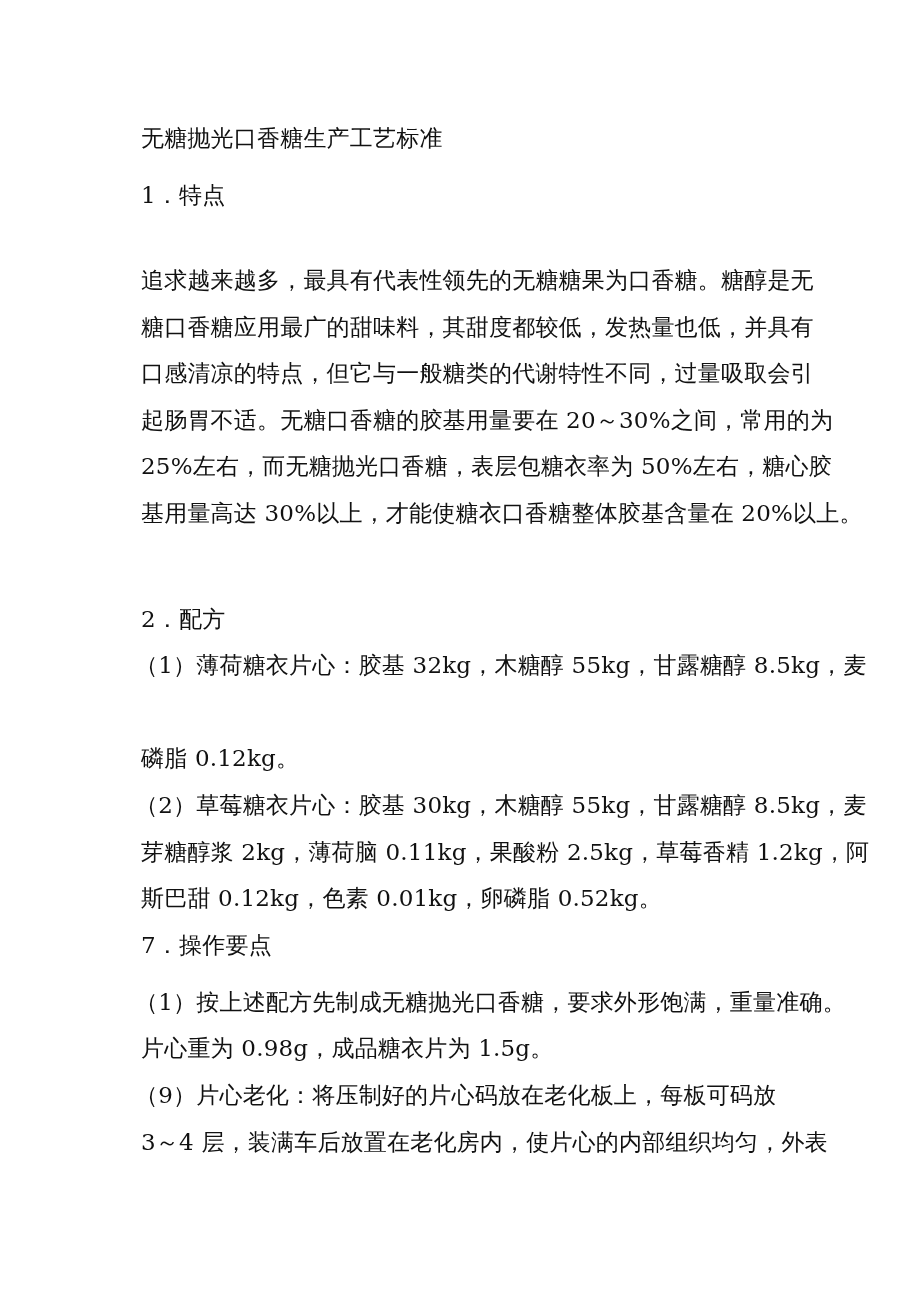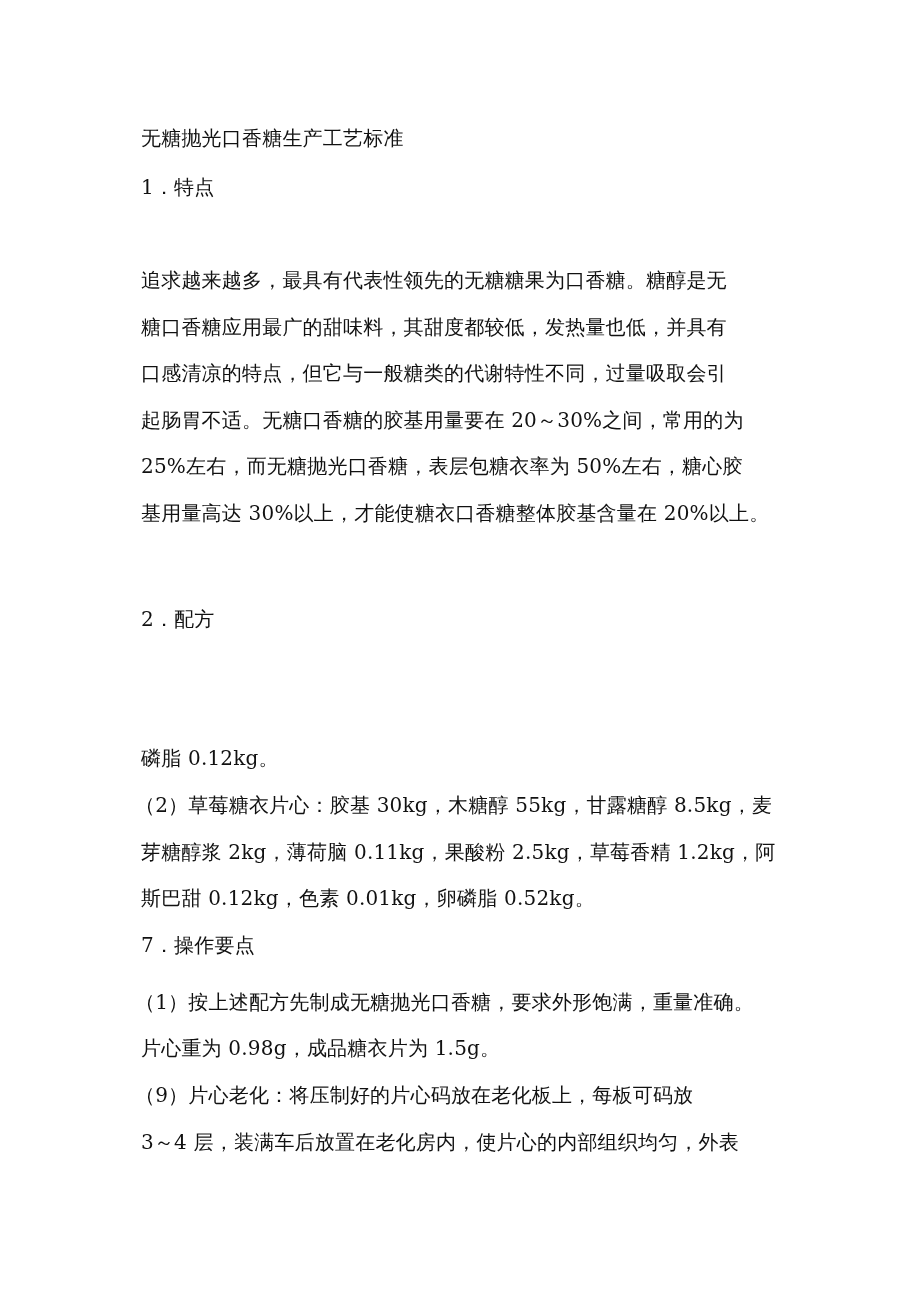--- a/index.html
+++ b/index.html
@@ -21,44 +21,45 @@
       top: 0;
       width: 920px;
       height: 1302px;
       background: #ffffff;
     }
     .line {
       position: absolute;
       left: 141px;
       height: 30px;
       line-height: 30px;
-      font-size: 20px;
+      font-size: 23px;
       white-space: nowrap;
       letter-spacing: 0.2px;
     }
     .line.indent-paren {
       left: 135px;
     }
   </style>
 </head>
 <body>
 
 <div class="page">
 
   <div class="line" style="top:123px">无糖抛光口香糖生产工艺标准</div>
 
-  <div class="line" style="top:172px">1．特点</div>
+  <div class="line" style="top:180px">1．特点</div>
   <div class="line" style="top:265px">追求越来越多，最具有代表性领先的无糖糖果为口香糖。糖醇是无</div>
   <div class="line" style="top:358px">口感清凉的特点，但它与一般糖类的代谢特性不同，过量吸取会引</div>
   <div class="line" style="top:312px">糖口香糖应用最广的甜味料，其甜度都较低，发热量也低，并具有</div>
   <div class="line" style="top:405px">起肠胃不适。无糖口香糖的胶基用量要在 20～30%之间，常用的为</div>
   <div class="line" style="top:451px">25%左右，而无糖抛光口香糖，表层包糖衣率为 50%左右，糖心胶</div>
   <div class="line" style="top:498px">基用量高达 30%以上，才能使糖衣口香糖整体胶基含量在 20%以上。</div>
 
   <div class="line" style="top:604px">2．配方</div>
+  <div class="line indent-paren" style="top:650px">（1）薄荷糖衣片心：胶基 32kg，木糖醇 55kg，甘露糖醇 8.5kg，麦</div>
   <div class="line" style="top:743px">磷脂 0.12kg。</div>
   <div class="line indent-paren" style="top:790px">（2）草莓糖衣片心：胶基 30kg，木糖醇 55kg，甘露糖醇 8.5kg，麦</div>
   <div class="line" style="top:837px">芽糖醇浆 2kg，薄荷脑 0.11kg，果酸粉 2.5kg，草莓香精 1.2kg，阿</div>
   <div class="line" style="top:883px">斯巴甜 0.12kg，色素 0.01kg，卵磷脂 0.52kg。</div>
 
   <div class="line" style="top:930px">7．操作要点</div>
   <div class="line indent-paren" style="top:987px">（1）按上述配方先制成无糖抛光口香糖，要求外形饱满，重量准确。</div>
   <div class="line" style="top:1033px">片心重为 0.98g，成品糖衣片为 1.5g。</div>
   <div class="line indent-paren" style="top:1080px">（9）片心老化：将压制好的片心码放在老化板上，每板可码放</div>
   <div class="line" style="top:1127px">3～4 层，装满车后放置在老化房内，使片心的内部组织均匀，外表</div>

